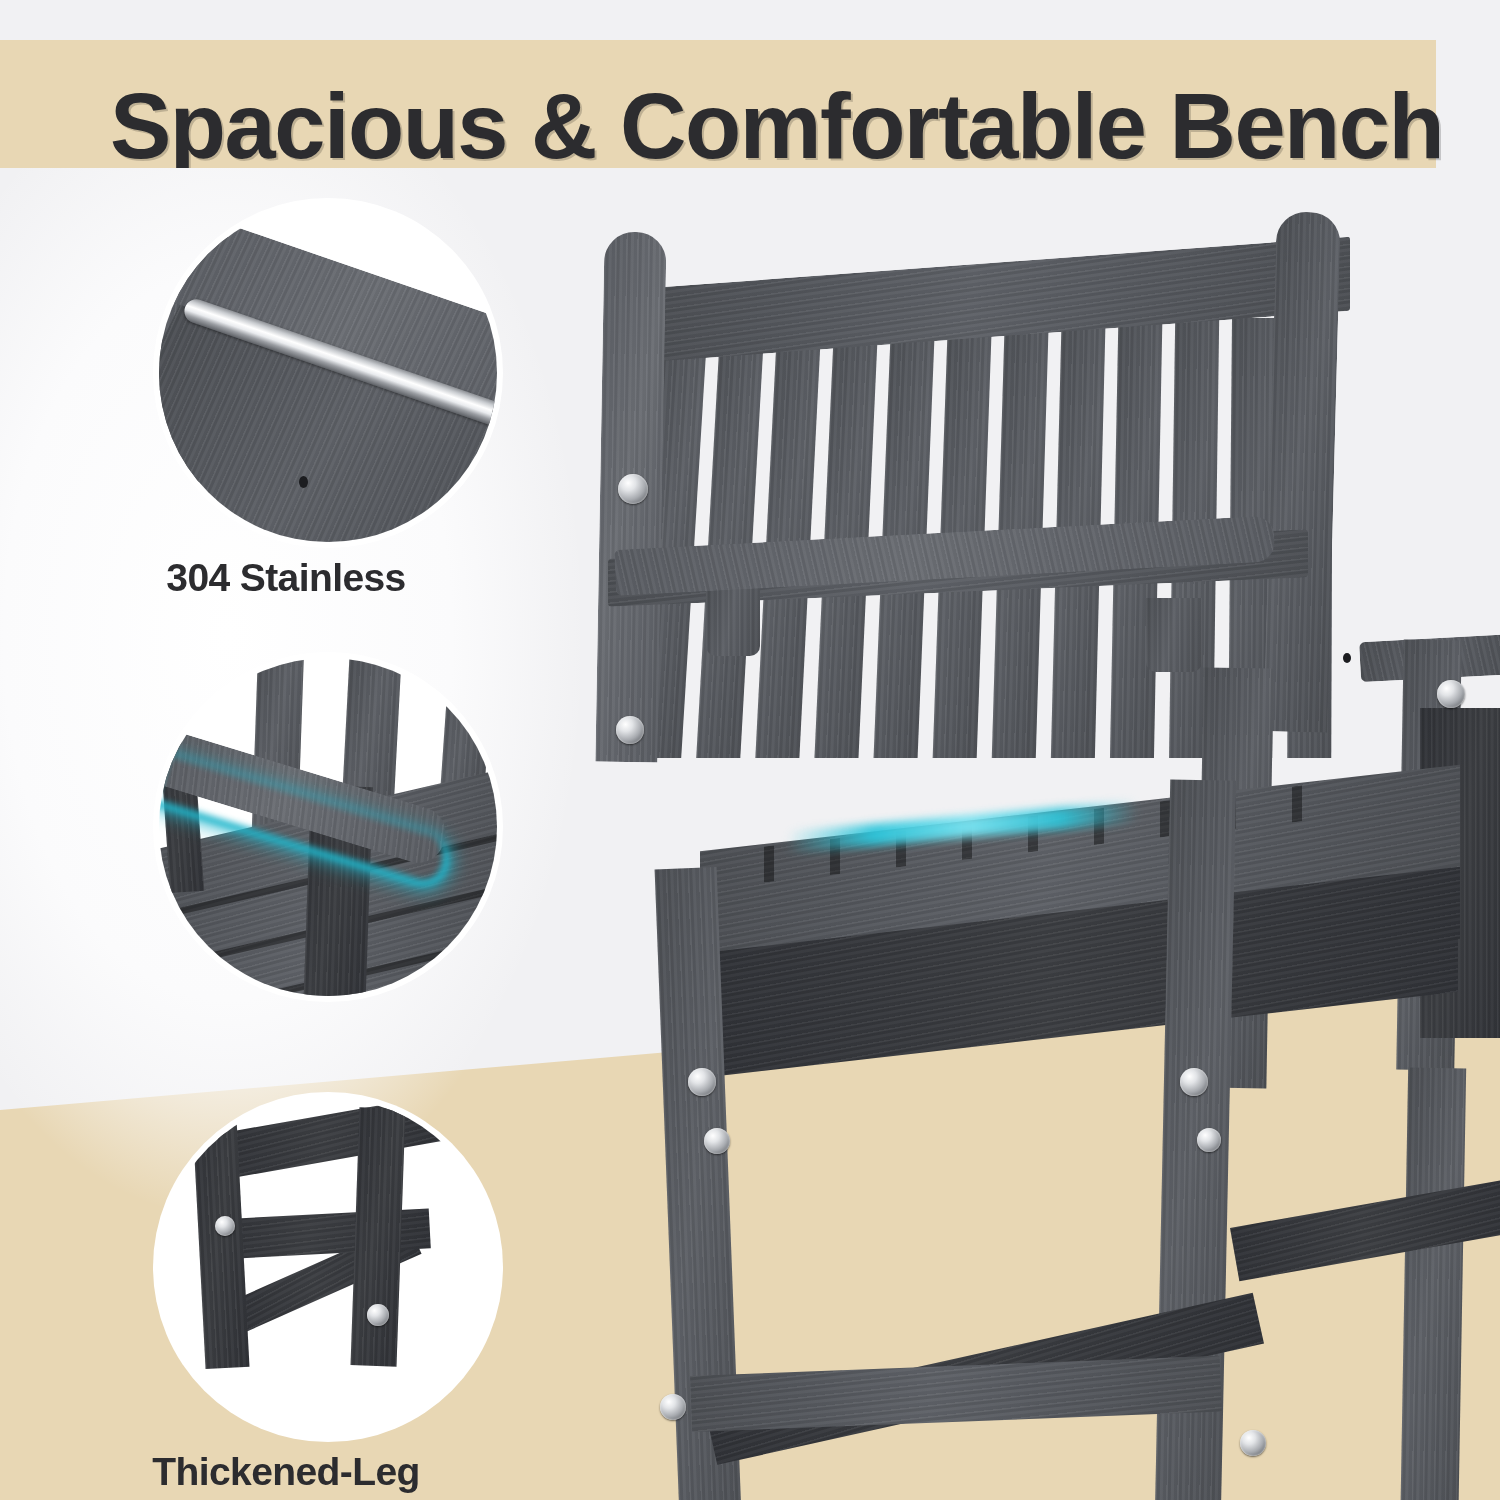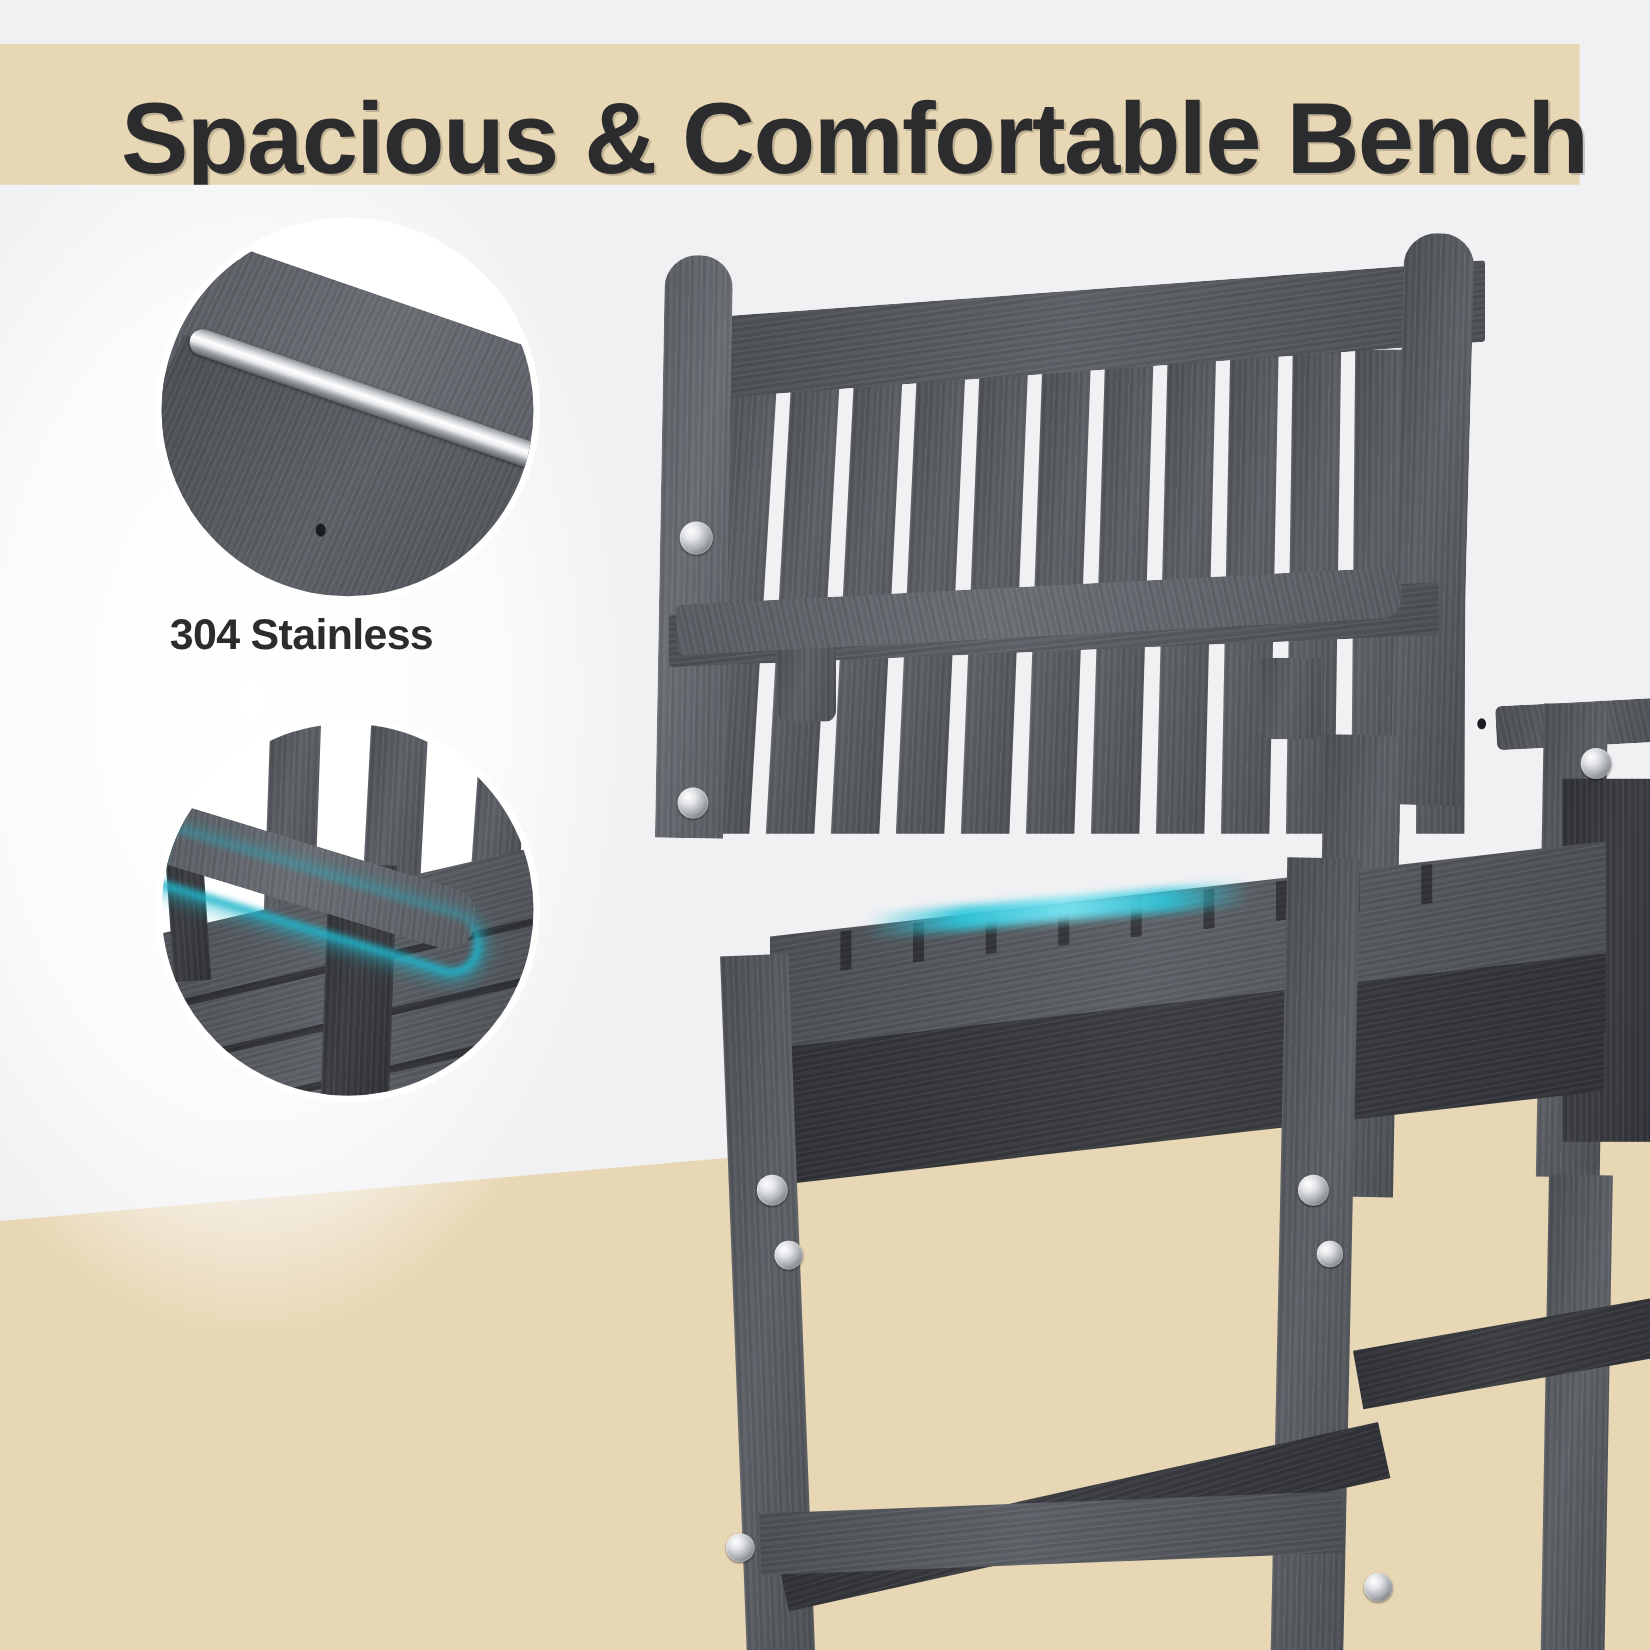--- a/index.html
+++ b/index.html
@@ -34,21 +34,21 @@
     background:#e8d7b4;
     clip-path:polygon(0 130px, 1500px 0px, 1500px 520px, 0 520px);
   }
   
   #left-wash{
     position:absolute; left:-60px; top:0; width:640px; height:1040px;
     background:radial-gradient(ellipse at 45% 45%, #ffffff 0%, #fbfbfc 45%, rgba(241,241,243,0) 72%);
   }
 
   
-  .callout{ position:absolute; left:4px; width:560px;padding-left:35px; }
+  .callout{ position:absolute; left:16px; width:560px;padding-left:35px; }
   .callout-circle{
     position:relative; width:338px; height:338px; margin-left:108px;
     border-radius:50%; background:#ffffff; overflow:hidden;
     box-shadow:0 0 0 6px #ffffff;
   }
   .callout-label{
     margin-top:14px; width:470px; text-align:center;
     font-size:39px; font-weight:800; color:#2c2c2f;
     line-height:1.14; letter-spacing:-.6px;
   }
@@ -393,14 +393,28 @@
       <div class="c2-slatgap" style="top:214px;"></div>
       <div class="c2-slatgap" style="top:266px;"></div>
       <div class="c2-slatgap" style="top:318px;"></div>
       <div class="wood wood-dark" id="c2-legpost"></div>
       <div class="wood wood-dark" id="c2-leftleg"></div>
       <div class="wood wood-lite" id="c2-arm"></div>
       <div id="c2-arm-glow"></div>
     </div>
   </div>
 
+  <div class="callout" id="callout-3">
+    <div class="callout-circle">
+      <div class="wood wood-dark" id="c3-topbar"></div>
+      <div class="wood wood-dark" id="c3-brace"></div>
+      <div class="wood wood-dark" id="c3-stretch"></div>
+      <div class="wood wood-dark" id="c3-leg-l"></div>
+      <div class="wood wood-dark" id="c3-leg-r"></div>
+      <span class="bolt" style="left:56px; top:118px; width:20px; height:20px;"></span>
+      <span class="bolt" style="left:208px; top:206px; width:22px; height:22px;"></span>
+    </div>
+    <div class="callout-label">
+      <div>Thickened-Leg</div>
+    </div>
+  </div>
 
 </div>
 
 </body></html>

